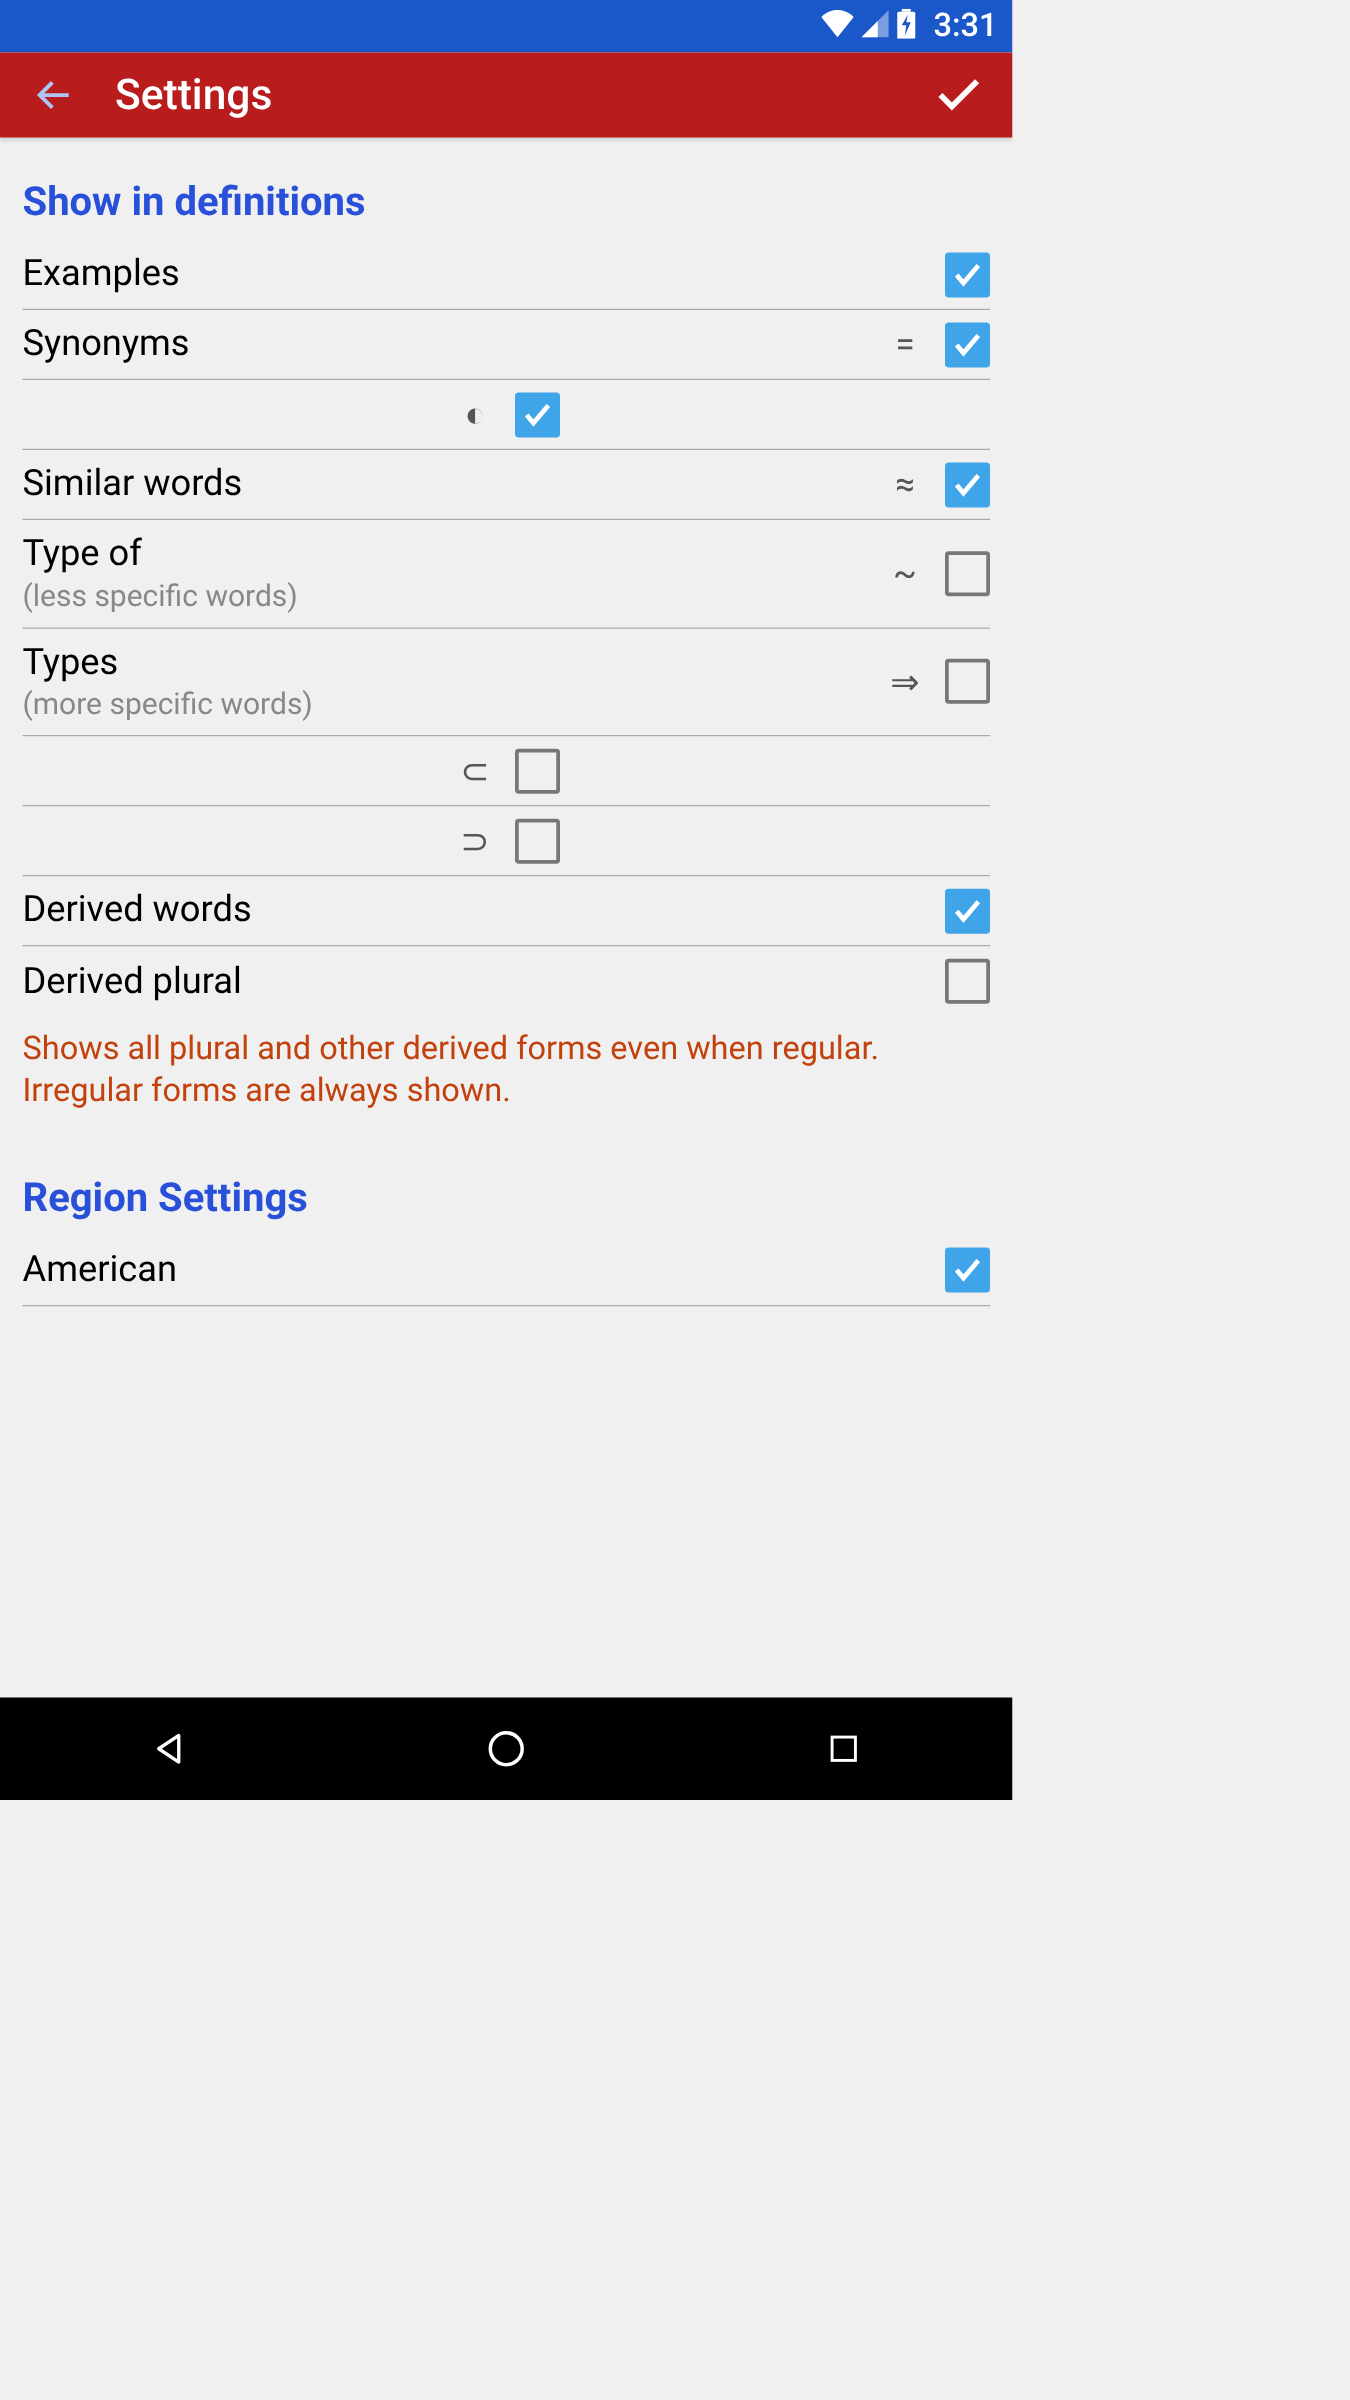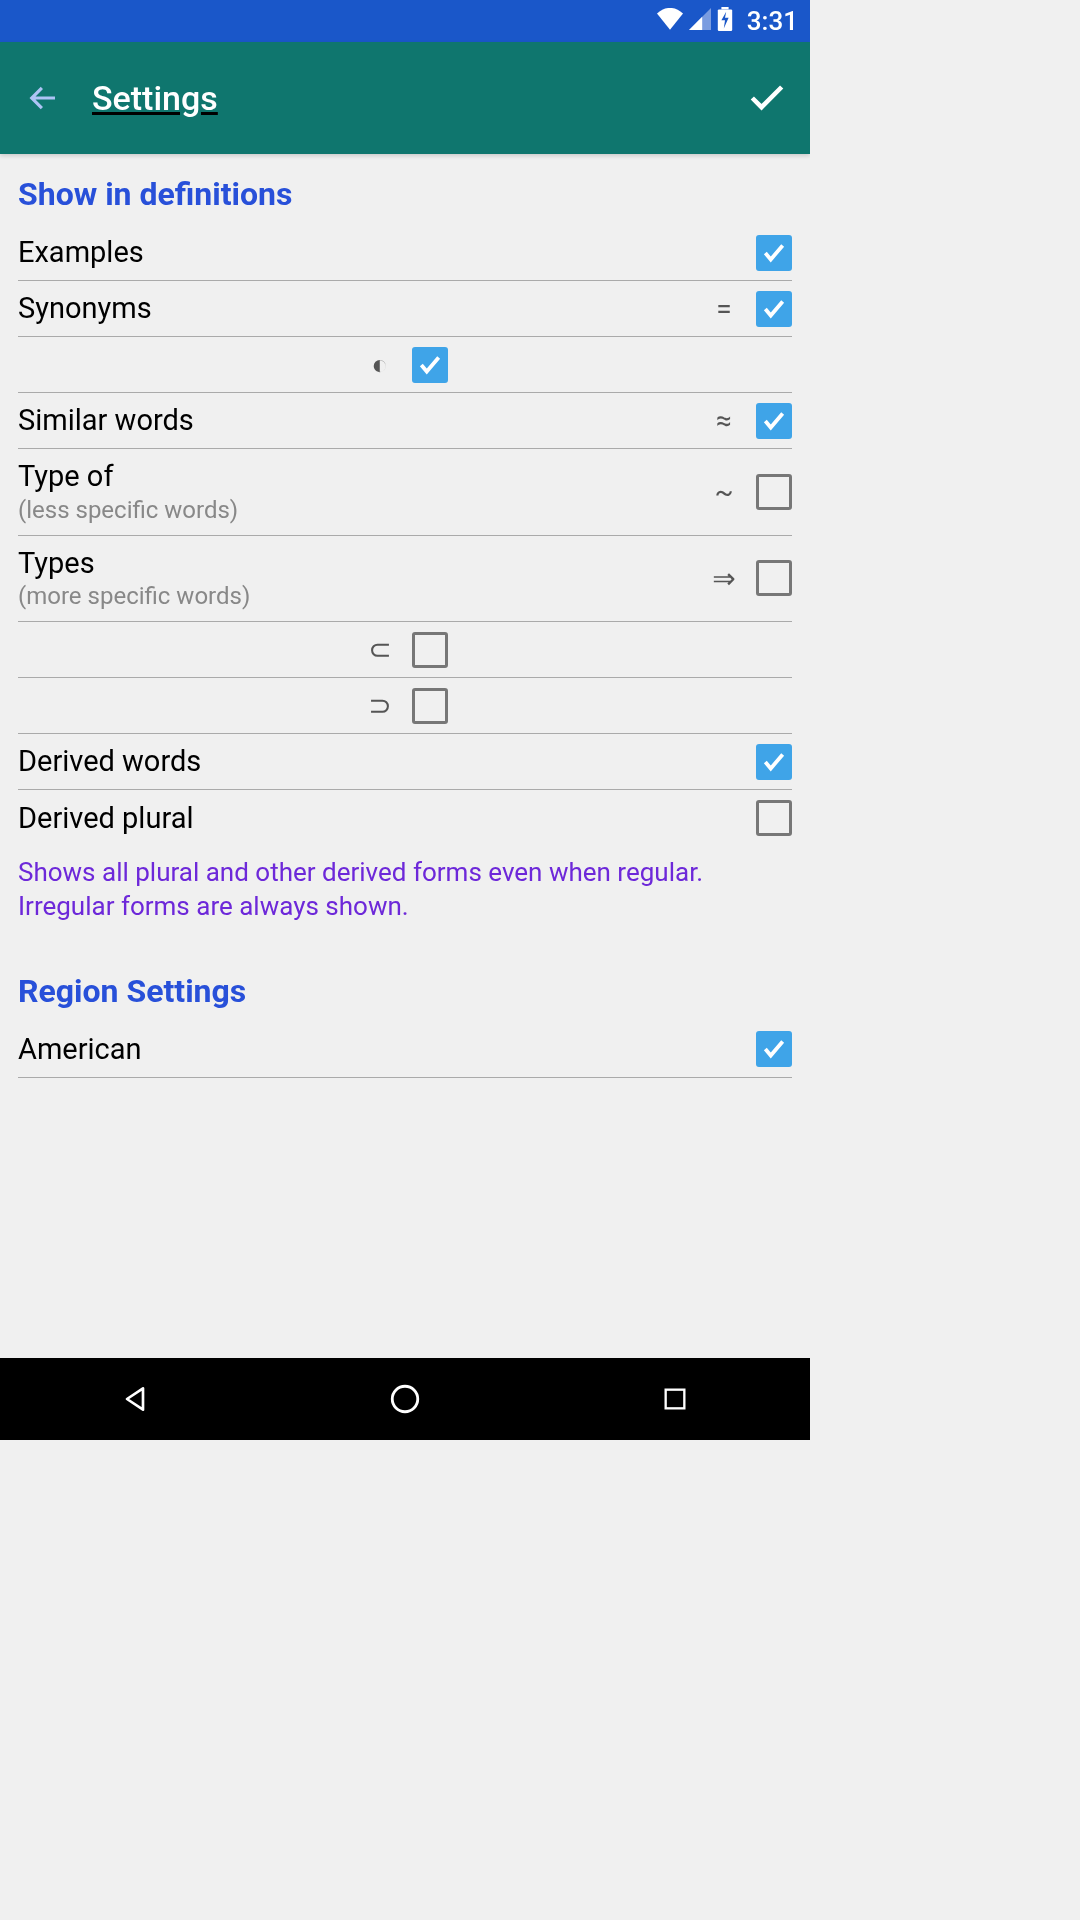--- a/index.html
+++ b/index.html
@@ -20,27 +20,26 @@
       padding: 0 12px;
       gap: 6px;
     }
     .status-bar .time {
       color: #fff;
       font-size: 26px;
       font-weight: 500;
       margin-left: 8px;
     }
     .app-bar {
-      background: #0f766e;
-      height: 112px;
+      background: #b91c1c;
+      height: 68px;
       display: flex;
       align-items: center;
       padding: 0 18px;
       box-shadow: 0 2px 4px rgba(0,0,0,0.15);
-      text-decoration: underline;
     }
     .back-arrow {
       width: 50px;
       height: 50px;
       display: flex;
       align-items: center;
       justify-content: center;
       cursor: pointer;
     }
     .app-title {
@@ -52,21 +51,21 @@
     }
     .confirm-check {
       width: 50px;
       height: 50px;
       display: flex;
       align-items: center;
       justify-content: center;
       cursor: pointer;
     }
     .content {
-      padding: 3px 18px;
+      padding: 14px 18px;
       height: calc(100% - 42px - 96px - 82px);
       overflow: hidden;
     }
     .section-header {
       color: #2850d9;
       font-size: 32px;
       font-weight: 700;
       padding: 18px 0 12px 0;
     }
     .setting-row {
@@ -89,21 +88,21 @@
       line-height: 1.2;
     }
     .setting-sublabel {
       color: #888;
       font-size: 24px;
       font-weight: 400;
       line-height: 1.2;
       margin-top: 2px;
     }
     .helper-text {
-      color: #6d28d9;
+      color: #c2410c;
       font-size: 26px;
       line-height: 1.3;
       padding: 10px 0 30px 0;
     }
     .symbol {
       width: 36px;
       text-align: center;
       color: #555;
       font-size: 28px;
       margin-right: 14px;

